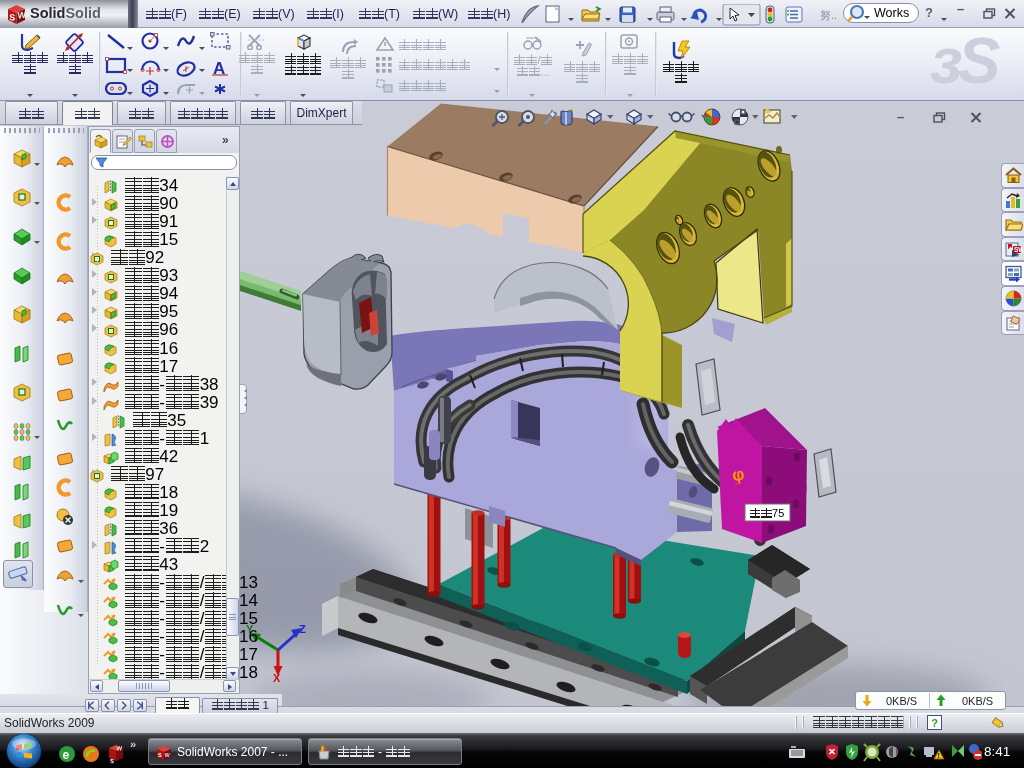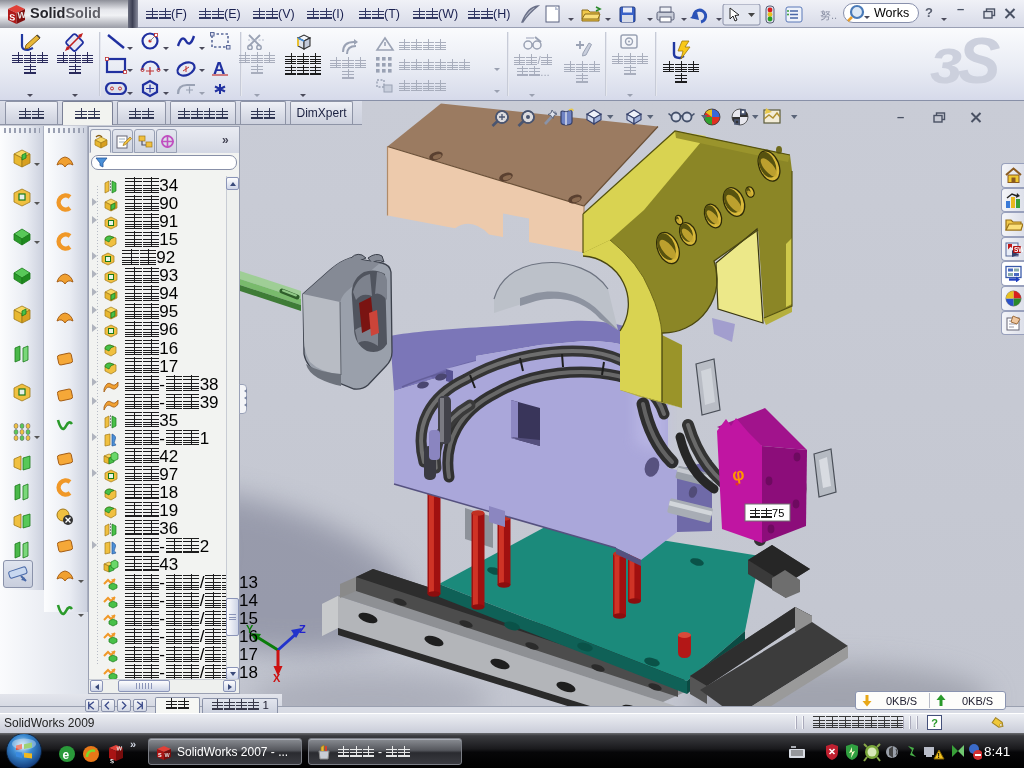--- a/index.html
+++ b/index.html
@@ -739,21 +739,21 @@
 <div class="exp" style="left:92px;top:216.1px"></div>
 <div class="trow" style="left:103px;top:213.1px"><svg width="16" height="15" viewBox="0 0 16 15">
       <polygon points="2,5 8,2 14,5 14,11 8,14 2,11" fill="#f0c040" stroke="#a07818" stroke-width="0.7"></polygon>
       <rect x="5.5" y="5.5" width="5" height="5" fill="#e8f4e8" stroke="#1a7a1a" stroke-width="1"></rect>
     </svg> <span style="margin-left:1px"><i class="c"></i><i class="c"></i>91</span></div>
 <div class="trow" style="left:103px;top:231.1px"><svg width="16" height="15" viewBox="0 0 16 15">
       <path d="M2,11 L2,7 Q2,3 7,3 L13,5 L13,11 L8,14 Z" fill="#f0c040" stroke="#a07818" stroke-width="0.7"></path>
       <path d="M2,7 Q2,3 7,3 L11,4.5 Q7,5 6,9 Z" fill="#48c048" stroke="#1a7a1a" stroke-width="0.7"></path>
     </svg> <span style="margin-left:1px"><i class="c"></i><i class="c"></i>15</span></div>
 <div class="exp" style="left:92px;top:252.2px"></div>
-<div class="trow" style="left:100px;top:249.2px"><svg width="16" height="15" viewBox="0 0 16 15">
+<div class="trow" style="left:89px;top:249.2px"><svg width="16" height="15" viewBox="0 0 16 15">
       <polygon points="2,5 8,2 14,5 14,11 8,14 2,11" fill="#f0c040" stroke="#a07818" stroke-width="0.7"></polygon>
       <rect x="5.5" y="5.5" width="5" height="5" fill="#e8f4e8" stroke="#1a7a1a" stroke-width="1"></rect>
     </svg> <span style="margin-left:1px"><i class="c"></i><i class="c"></i>92</span></div>
 <div class="exp" style="left:92px;top:270.2px"></div>
 <div class="trow" style="left:103px;top:267.2px"><svg width="16" height="15" viewBox="0 0 16 15">
       <polygon points="2,5 8,2 14,5 14,11 8,14 2,11" fill="#f0c040" stroke="#a07818" stroke-width="0.7"></polygon>
       <rect x="5.5" y="5.5" width="5" height="5" fill="#e8f4e8" stroke="#1a7a1a" stroke-width="1"></rect>
     </svg> <span style="margin-left:1px"><i class="c"></i><i class="c"></i>93</span></div>
 <div class="exp" style="left:92px;top:288.2px"></div>
 <div class="trow" style="left:103px;top:285.2px"><svg width="16" height="15" viewBox="0 0 16 15">
@@ -783,38 +783,38 @@
       <path d="M2,7 Q2,3 7,3 L11,4.5 Q7,5 6,9 Z" fill="#48c048" stroke="#1a7a1a" stroke-width="0.7"></path>
     </svg> <span style="margin-left:1px"><i class="c"></i><i class="c"></i>17</span></div>
 <div class="exp" style="left:92px;top:378.4px"></div>
 <div class="trow" style="left:103px;top:375.4px"><svg width="16" height="15" viewBox="0 0 16 15">
       <path d="M1,11 Q4,3 8,6 Q12,9 15,4 L15,8 Q12,13 8,10 Q4,7 1,14 Z" fill="#f0a030" stroke="#a05810" stroke-width="0.8"></path>
     </svg> <span style="margin-left:1px"><i class="c"></i><i class="c"></i>-<i class="c"></i><i class="c"></i>38</span></div>
 <div class="exp" style="left:92px;top:396.5px"></div>
 <div class="trow" style="left:103px;top:393.5px"><svg width="16" height="15" viewBox="0 0 16 15">
       <path d="M1,11 Q4,3 8,6 Q12,9 15,4 L15,8 Q12,13 8,10 Q4,7 1,14 Z" fill="#f0a030" stroke="#a05810" stroke-width="0.8"></path>
     </svg> <span style="margin-left:1px"><i class="c"></i><i class="c"></i>-<i class="c"></i><i class="c"></i>39</span></div>
-<div class="trow" style="left:103px;top:411.5px"><svg width="16" height="15" viewBox="0 0 16 15">
+<div class="trow" style="left:111px;top:411.5px"><svg width="16" height="15" viewBox="0 0 16 15">
       <path d="M2,4 L6,2 L6,12 L2,14 Z" fill="#f0c040" stroke="#a07818" stroke-width="0.7"></path>
       <path d="M9,2 L13,4 L13,12 L9,14 Z" fill="#48c048" stroke="#1a7a1a" stroke-width="0.7"></path>
       <path d="M7.5,1 L7.5,13" stroke="#888" stroke-width="1" stroke-dasharray="2 1"></path>
     </svg> <span style="margin-left:1px"><i class="c"></i><i class="c"></i>35</span></div>
 <div class="exp" style="left:92px;top:432.6px"></div>
 <div class="trow" style="left:103px;top:429.6px"><svg width="16" height="15" viewBox="0 0 16 15">
       <path d="M2,3 L7,2 L7,13 L2,14 Z" fill="#f0c040" stroke="#a07818" stroke-width="0.7"></path>
       <path d="M9,2 Q14,4 12,8 Q10,11 13,13 L9,14 Z" fill="#4a90d8" stroke="#26569a" stroke-width="0.7"></path>
     </svg> <span style="margin-left:1px"><i class="c"></i><i class="c"></i>-<i class="c"></i><i class="c"></i>1</span></div>
 <div class="trow" style="left:103px;top:447.6px"><svg width="16" height="15" viewBox="0 0 16 15">
       <polygon points="1,6 6,4 11,6 6,8" fill="#f8d860" stroke="#a07818" stroke-width="0.7"></polygon>
       <polygon points="1,6 6,8 6,14 1,12" fill="#e8b830" stroke="#a07818" stroke-width="0.7"></polygon>
       <polygon points="6,8 11,6 11,12 6,14" fill="#48c048" stroke="#1a7a1a" stroke-width="0.7"></polygon>
       <polygon points="8,4 12,2 15,4 15,9 11,11 8,9" fill="#6ad86a" stroke="#1a7a1a" stroke-width="0.7"></polygon>
     </svg> <span style="margin-left:1px"><i class="c"></i><i class="c"></i>42</span></div>
 <div class="exp" style="left:92px;top:468.6px"></div>
-<div class="trow" style="left:103px;top:465.6px"><svg width="16" height="15" viewBox="0 0 16 15">
+<div class="trow" style="left:89px;top:465.6px"><svg width="16" height="15" viewBox="0 0 16 15">
       <polygon points="2,5 8,2 14,5 14,11 8,14 2,11" fill="#f0c040" stroke="#a07818" stroke-width="0.7"></polygon>
       <rect x="5.5" y="5.5" width="5" height="5" fill="#e8f4e8" stroke="#1a7a1a" stroke-width="1"></rect>
     </svg> <span style="margin-left:1px"><i class="c"></i><i class="c"></i>97</span></div>
 <div class="trow" style="left:103px;top:483.7px"><svg width="16" height="15" viewBox="0 0 16 15">
       <path d="M2,11 L2,7 Q2,3 7,3 L13,5 L13,11 L8,14 Z" fill="#f0c040" stroke="#a07818" stroke-width="0.7"></path>
       <path d="M2,7 Q2,3 7,3 L11,4.5 Q7,5 6,9 Z" fill="#48c048" stroke="#1a7a1a" stroke-width="0.7"></path>
     </svg> <span style="margin-left:1px"><i class="c"></i><i class="c"></i>18</span></div>
 <div class="trow" style="left:103px;top:501.7px"><svg width="16" height="15" viewBox="0 0 16 15">
       <path d="M2,11 L2,7 Q2,3 7,3 L13,5 L13,11 L8,14 Z" fill="#f0c040" stroke="#a07818" stroke-width="0.7"></path>
       <path d="M2,7 Q2,3 7,3 L11,4.5 Q7,5 6,9 Z" fill="#48c048" stroke="#1a7a1a" stroke-width="0.7"></path>

